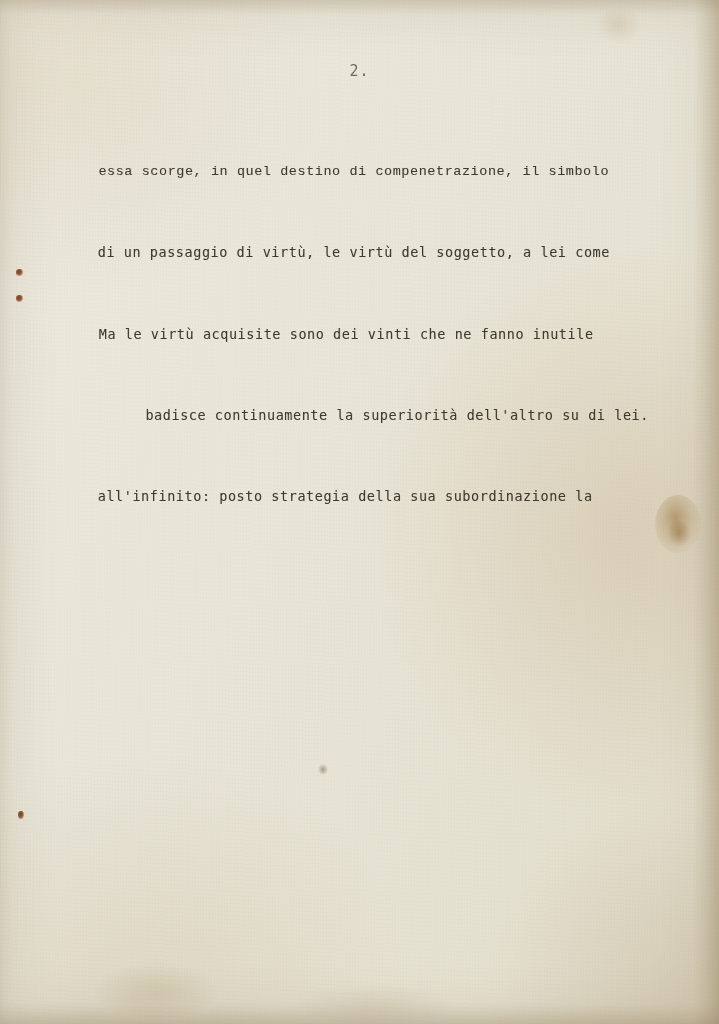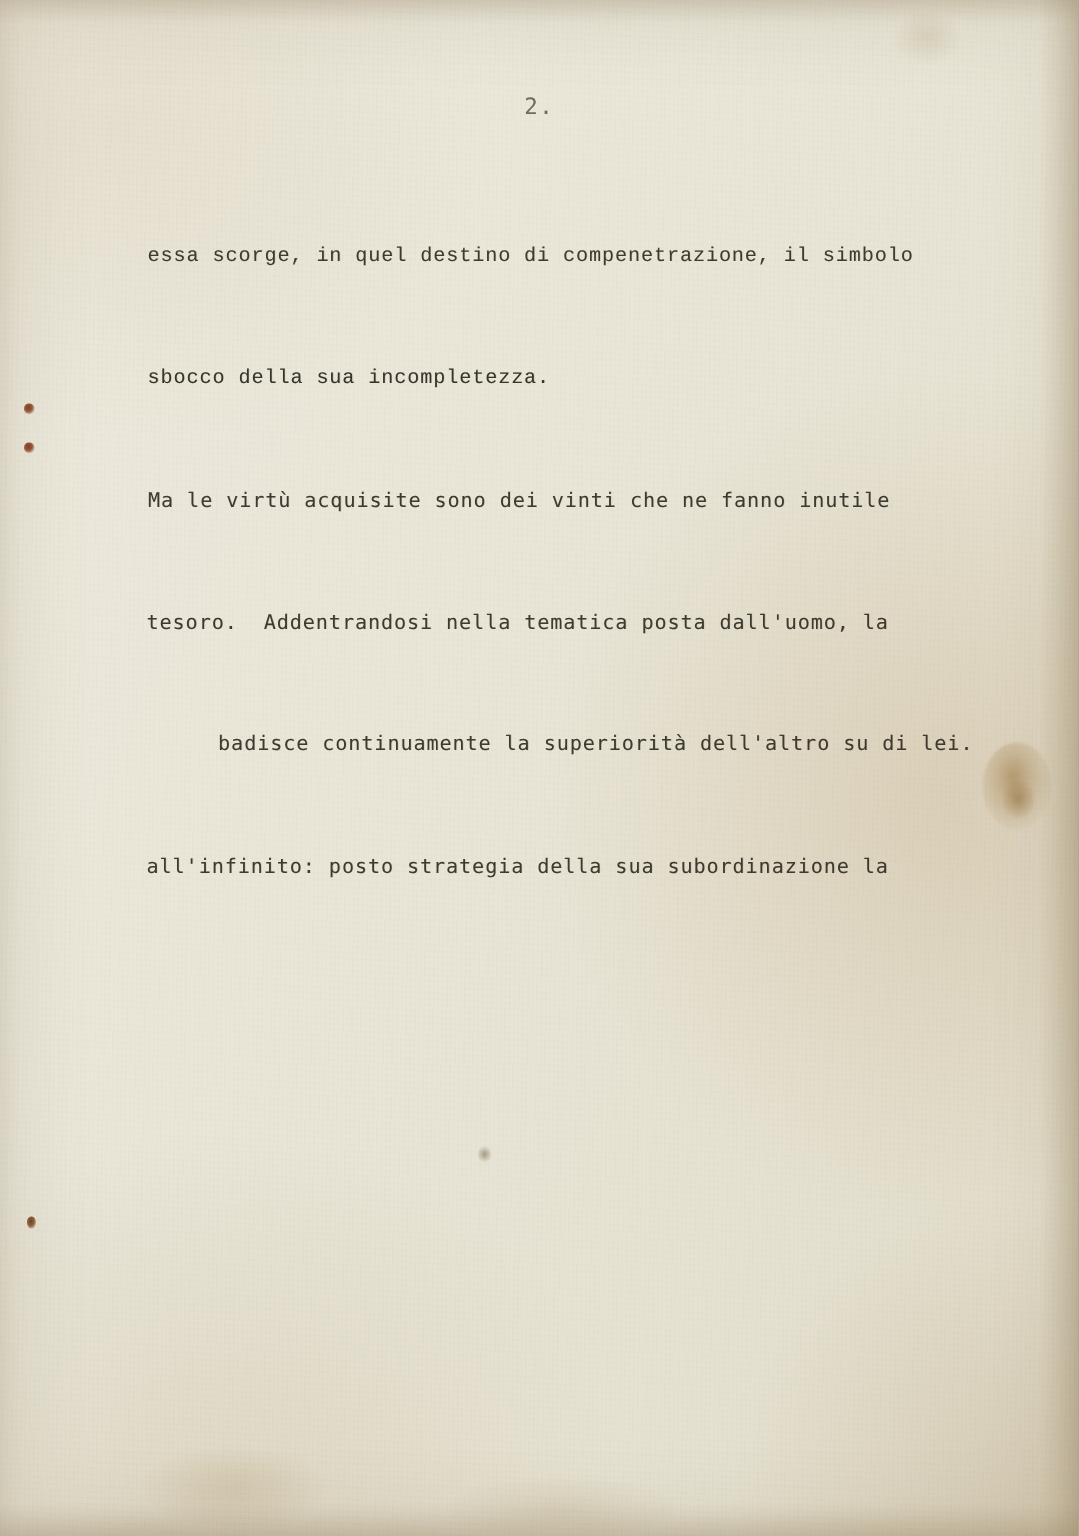--- a/index.html
+++ b/index.html
@@ -166,23 +166,22 @@
   <div class="stain stain-ink-mid"></div>
 
   <div class="margin-mark mm1"></div>
   <div class="margin-mark mm2"></div>
   <div class="margin-mark mm3"></div>
 
   <div class="page-number">2.</div>
 
   <div class="body-text">
     <div class="line j1">essa scorge, in quel destino di compenetrazione, il simbolo</div>
-    <div class="line j1 dark">sbocco della sua incompletezza.</div>
+    <div class="line j2">di un passaggio di virtù, le virtù del soggetto, a lei come</div>
     <div class="line j3">Ma le virtù acquisite sono dei vinti che ne fanno inutile</div>
-    <div class="line j2">tesoro.  Addentrandosi nella tematica posta dall'uomo, la</div>
     <div class="line j4">badisce continuamente la superiorità dell'altro su di lei.</div>
     <div class="line j2">all'infinito: posto strategia della sua subordinazione la</div>
     
     
     
     
     
     
     
     

